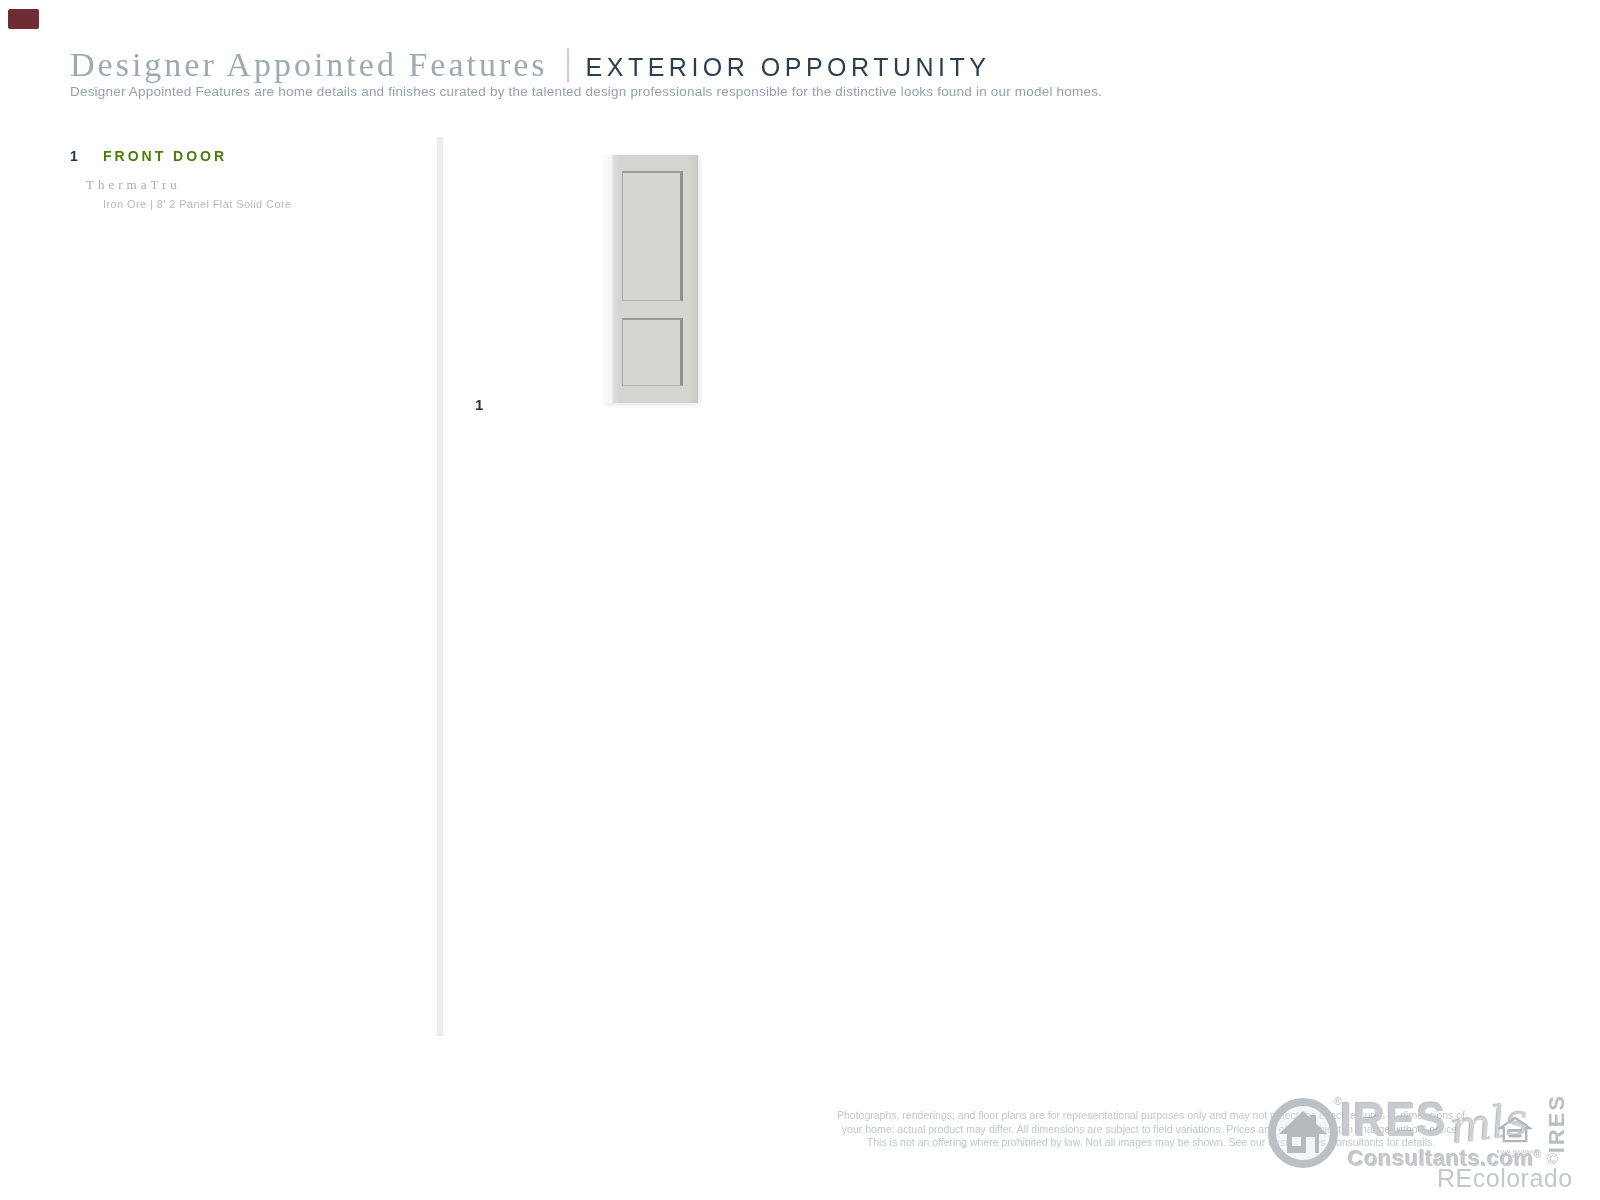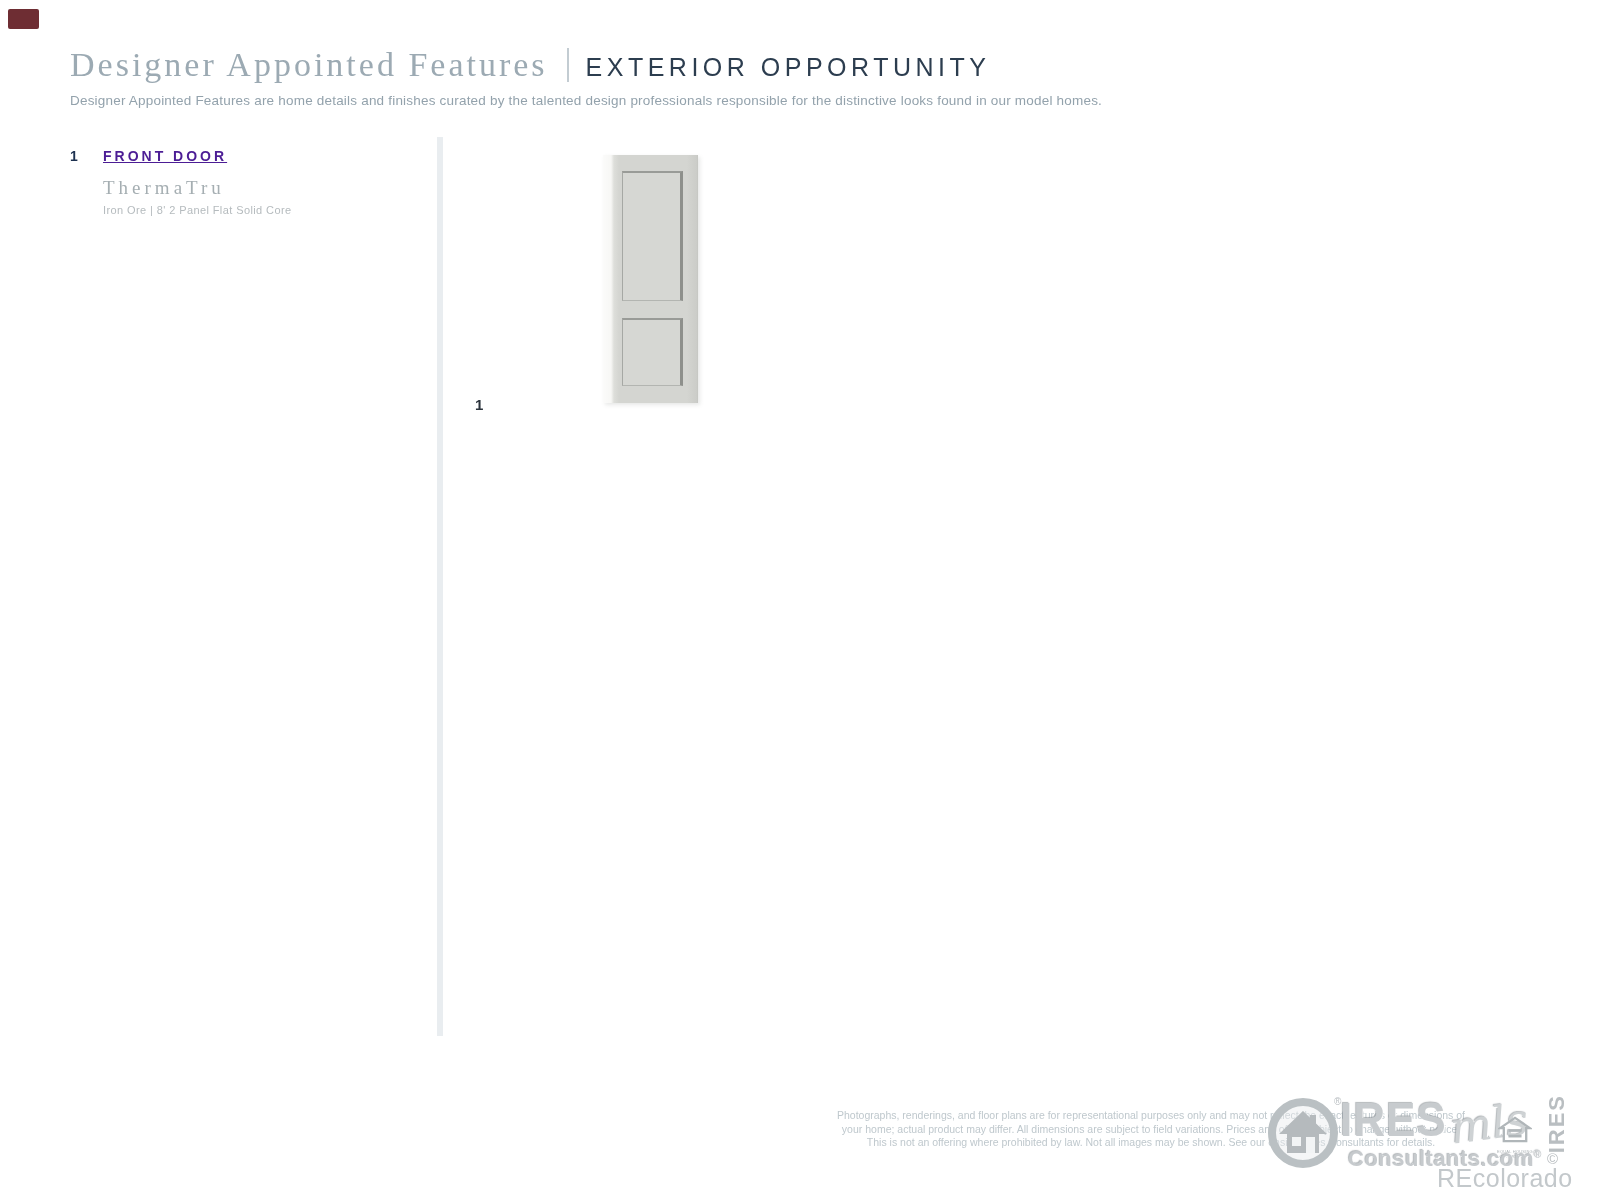--- a/index.html
+++ b/index.html
@@ -8,28 +8,28 @@
 
   
   .corner-mark{position:absolute;left:8px;top:9px;width:31px;height:20px;background:#6e2d33;border-radius:2px;}
 
   
   .header{position:absolute;left:70px;top:46px;width:1200px;}
   .title-row{display:flex;align-items:center;}
   .main-title{font-family:"Liberation Serif","DejaVu Serif",serif;font-size:34px;font-weight:400;color:#9caab3;letter-spacing:3px;white-space:nowrap;}
   .title-bar{width:2px;height:34px;background:#c3ccd2;margin:0 17px 0 19px;}
   .section-title{font-size:25px;color:#2c3d4f;letter-spacing:4.5px;font-weight:400;white-space:nowrap;padding-top:4px;}
-  .subtitle{margin-top:9px;font-size:13.5px;color:#93a2ac;letter-spacing:.2px;}
+  .subtitle{font-size:13.5px;color:#93a2ac;letter-spacing:.2px;}
 
   
   .sel-col{position:absolute;left:70px;top:148px;width:350px;}
   .sel-head{display:flex;}
   .sel-num{width:33px;font-size:14px;font-weight:bold;color:#1d3150;letter-spacing:1px;}
-  .sel-cat{font-size:14px;font-weight:bold;color:#4c1d95;letter-spacing:3px;text-decoration:underline;}
-  .sel-brand{margin:13px 0 0 33px;font-family:"Liberation Serif","DejaVu Serif",serif;font-size:19px;color:#a5aeb2;letter-spacing:4px;}
+  .sel-cat{font-size:14px;font-weight:bold;color:#4d7c0f;letter-spacing:3px;}
+  .sel-brand{margin:13px 0 0 16px;font-family:"Liberation Serif","DejaVu Serif",serif;font-size:13px;color:#a5aeb2;letter-spacing:4px;}
   .sel-spec{margin:5px 0 0 33px;font-size:11px;color:#b5bbbe;letter-spacing:.4px;}
 
   
   .divider{position:absolute;left:437px;top:137px;width:6px;height:899px;background:#e9edf0;}
 
   
   .door{position:absolute;left:603px;top:155px;width:95px;height:248px;
         background:linear-gradient(90deg,#fbfbfa 0px,#f7f7f5 8px,#dddedA 11px,#d4d5d1 16px,#d4d5d1 88%,#cbccc8 99%,#c2c3bf 100%);
         box-shadow:2px 2px 4px rgba(120,125,120,.18);}
   .door .panel{position:absolute;left:19px;width:61px;background:#d6d7d3;box-sizing:border-box;

